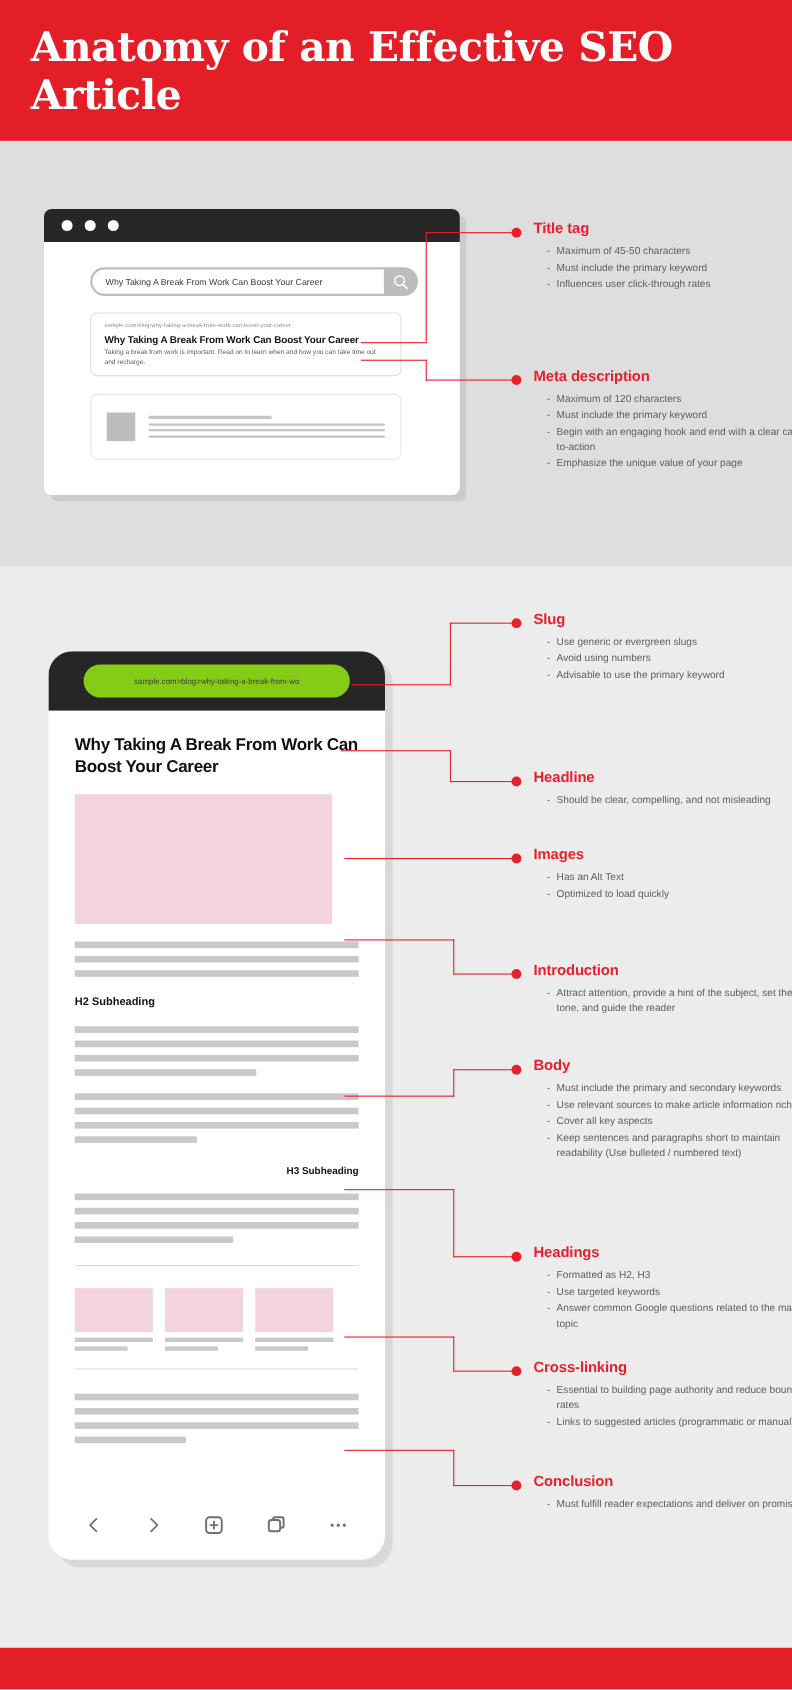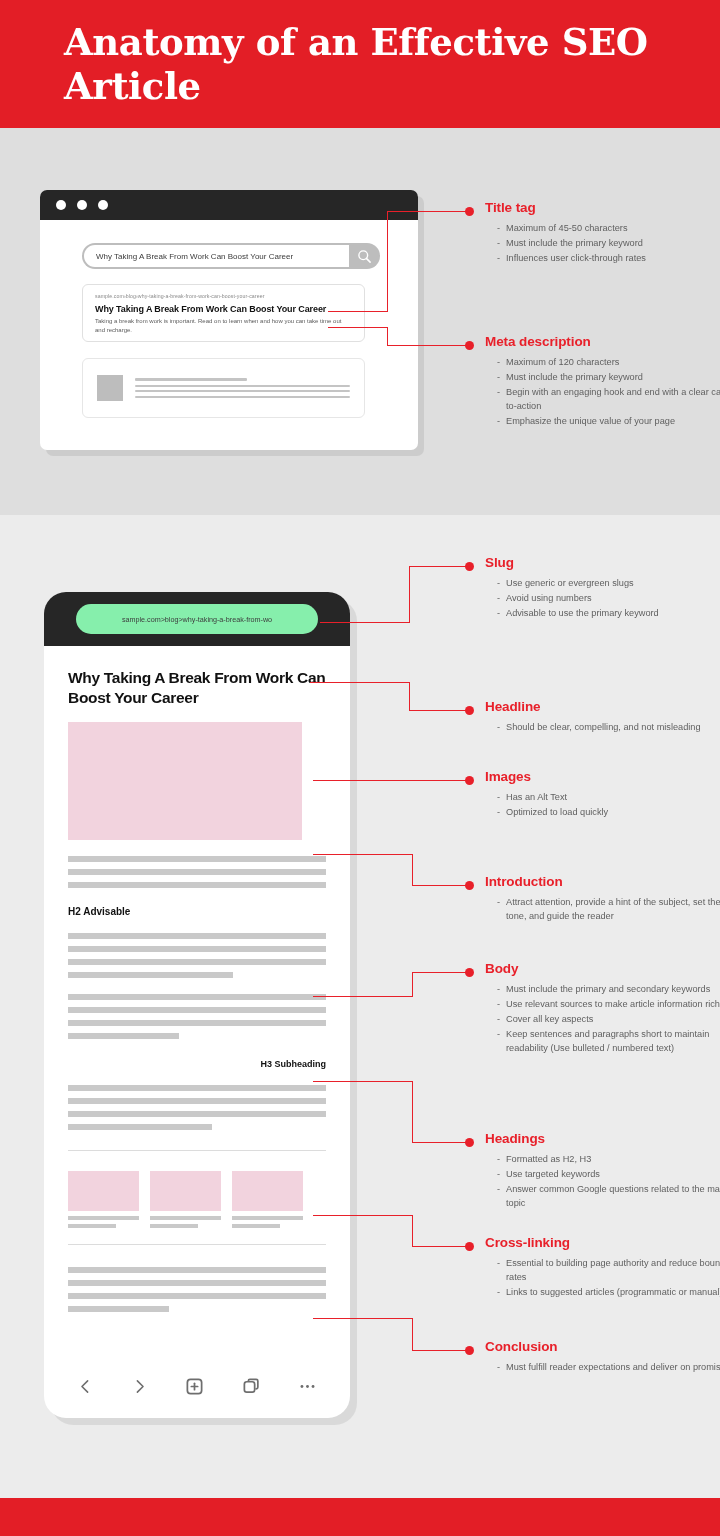--- a/index.html
+++ b/index.html
@@ -9,21 +9,21 @@
     background:#ececec;
     position:relative;
     overflow:hidden;
   }
   .page { position:relative; width:720px; height:1536px; }
 
   
   .band-top-red {
     position:absolute; left:0; top:0; width:720px; height:128px;
     background:#e31e26;
-    display:flex; align-items:center; padding-left:64px;
+    display:flex; align-items:center; padding-left:28px;
   }
   .band-title {
     font-family:"DejaVu Serif", serif;
     font-weight:bold; font-size:37px; color:#fff; letter-spacing:-0.4px;
   }
   .band-grey-1 { position:absolute; left:0; top:128px; width:720px; height:387px; background:#dedede; }
   .band-grey-2 { position:absolute; left:0; top:515px; width:720px; height:983px; background:#ececec; }
   .band-bot-red { position:absolute; left:0; top:1498px; width:720px; height:38px; background:#e31e26; }
 
   
@@ -74,21 +74,21 @@
     position:absolute; left:44px; top:592px; width:306px; height:826px;
     background:#fff; border-radius:22px;
     box-shadow:7px 7px 0 0 rgba(0,0,0,0.08);
     overflow:hidden;
   }
   .phone-top {
     height:54px; background:#262626;
     display:flex; align-items:center; justify-content:center;
   }
   .phone-url {
-    width:242px; height:30px; background:#86efac; border-radius:15px;
+    width:242px; height:30px; background:#84cc16; border-radius:15px;
     display:flex; align-items:center; justify-content:center;
     font-size:7.2px; color:#3d3d3d; white-space:nowrap;
   }
   .phone-body { padding:22px 24px 0 24px; }
   .ph-headline {
     font-size:15.5px; font-weight:bold; color:#111; line-height:1.28; letter-spacing:-0.3px;
   }
   .hero { width:234px; height:118px; background:#f2d3de; margin-top:14px; }
   .pblock { margin-top:16px; display:flex; flex-direction:column; gap:7px; }
   .pline { height:6px; background:#c9c9c9; }
@@ -174,21 +174,21 @@
     <div class="phone-body">
       <div class="ph-headline">Why Taking A Break From Work Can Boost Your Career</div>
       <div class="hero"></div>
 
       <div class="pblock">
         <div class="pline" style="width:100%"></div>
         <div class="pline" style="width:100%"></div>
         <div class="pline" style="width:100%"></div>
       </div>
 
-      <div class="sub-h2">H2 Advisable</div>
+      <div class="sub-h2">H2 Subheading</div>
 
       <div class="pblock">
         <div class="pline" style="width:100%"></div>
         <div class="pline" style="width:100%"></div>
         <div class="pline" style="width:100%"></div>
         <div class="pline" style="width:64%"></div>
       </div>
 
       <div class="pblock" style="margin-top:16px">
         <div class="pline" style="width:100%"></div>

